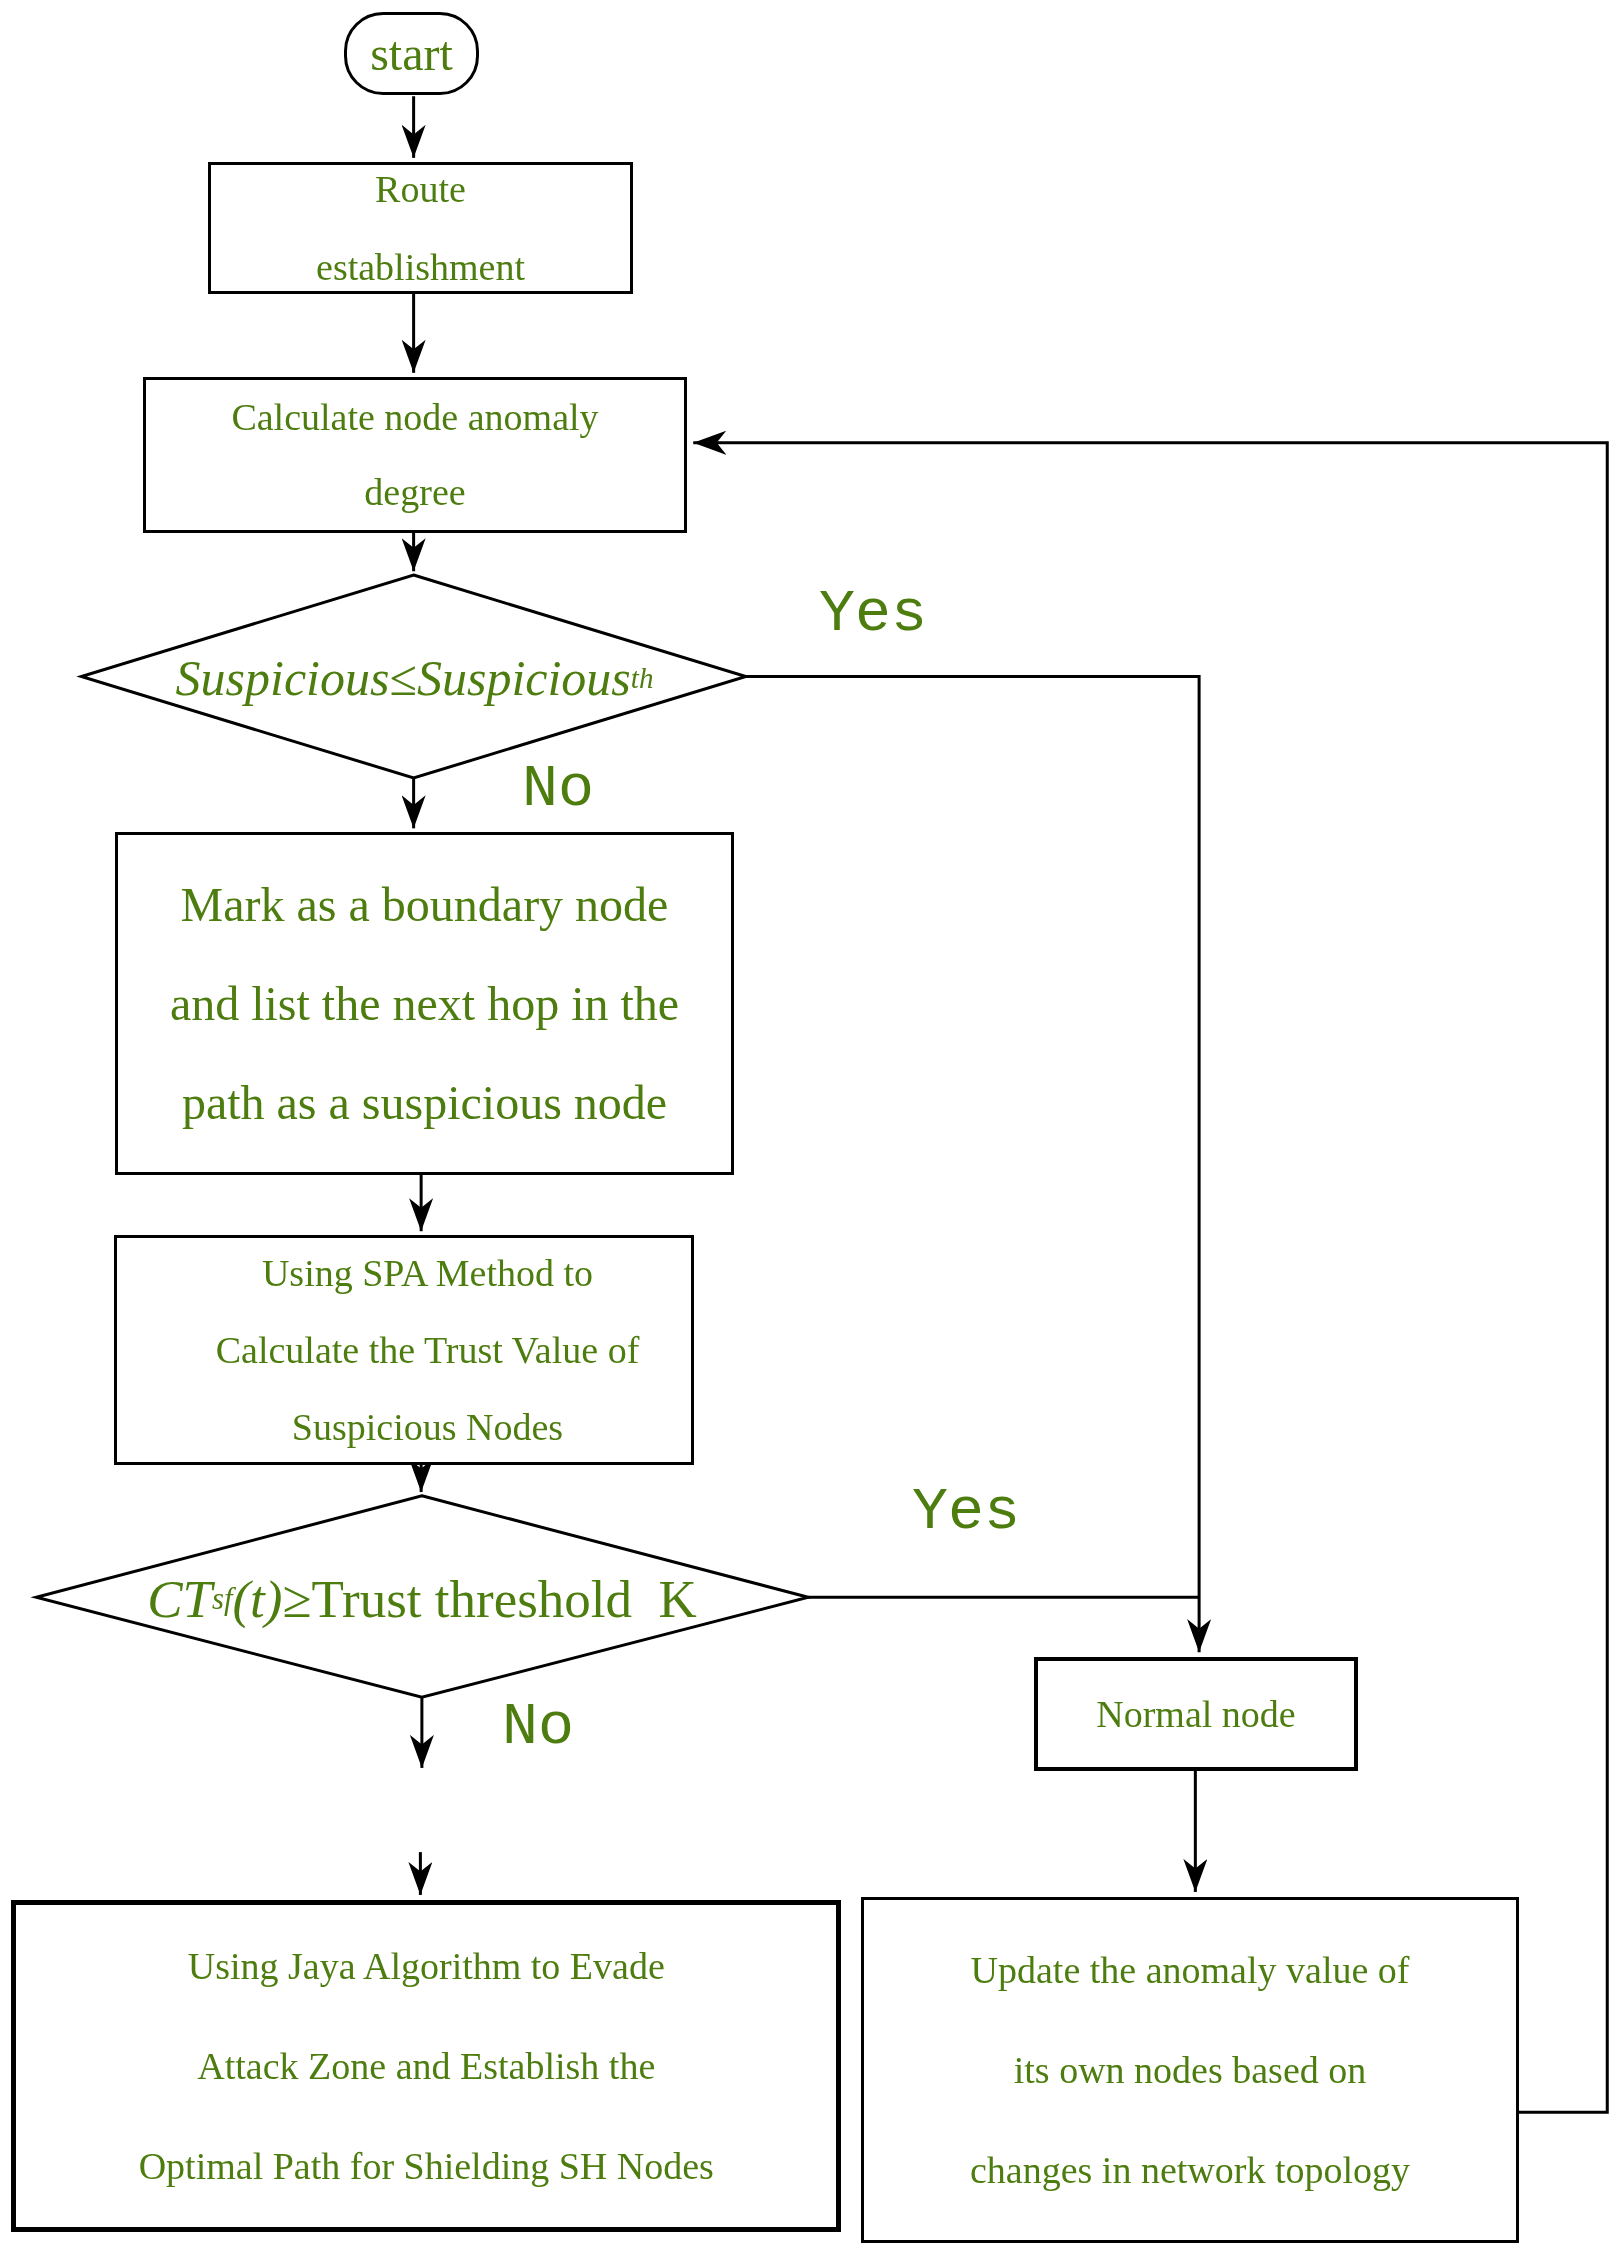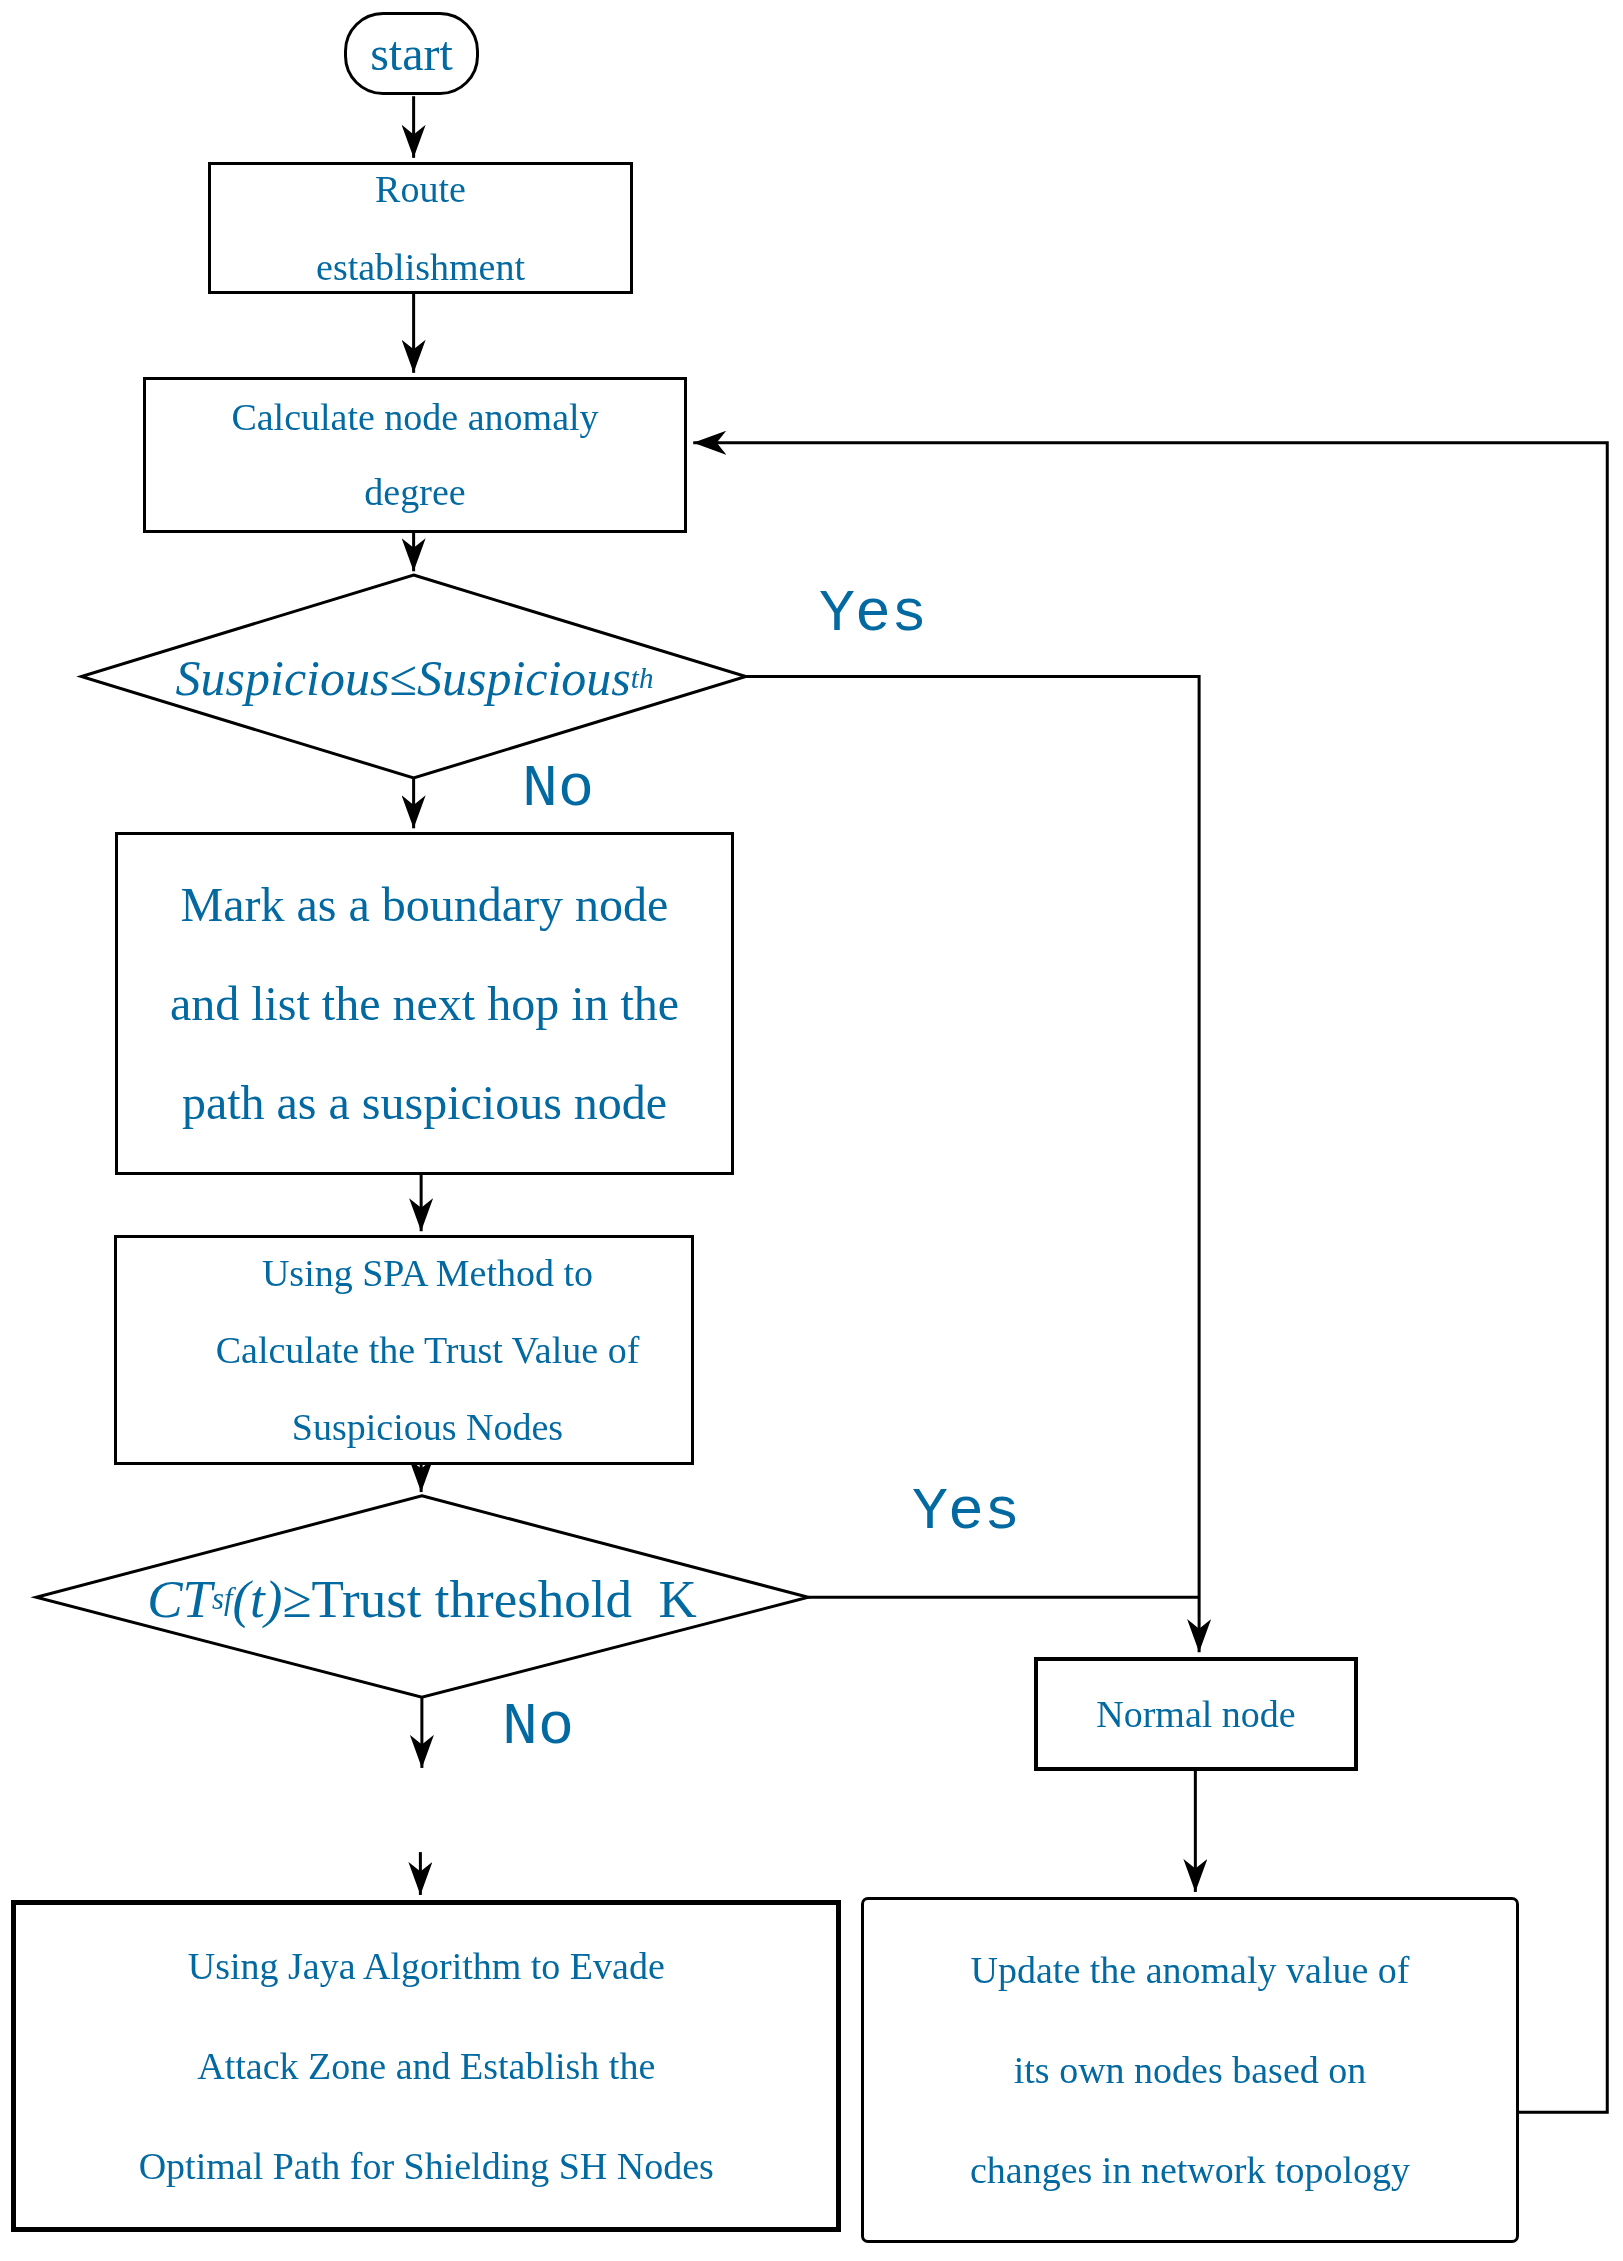--- a/index.html
+++ b/index.html
@@ -1,21 +1,21 @@
 <!DOCTYPE html>
 <html style="font-size:12px"><head>
 <meta charset="utf-8">
 <style>
   html,body{margin:0;padding:0;background:#ffffff;}
   #canvas{
     position:relative;
     width:1624px;height:2261px;
     background:#ffffff;
     font-family:"Liberation Serif","DejaVu Serif",serif;
-    color:#0369a1;
+    color:#4d7c0f;
     overflow:hidden;
   }
   #wires{position:absolute;left:0;top:0;width:1624px;height:2261px;}
   .node{
     position:absolute;
     display:flex;flex-direction:column;align-items:center;justify-content:center;
     text-align:center;
     background:#ffffff;
     box-sizing:border-box;
     font-size:38px;
@@ -34,21 +34,21 @@
     position:absolute;font-size:60px;line-height:1;white-space:nowrap;font-family:Liberation Mono, monospace;
   }
   
   #n-route   {left:208px;top:162px;width:425px;height:132px;border-width:3px;line-height:78px;}
   #n-calc    {left:143px;top:377px;width:544px;height:156px;line-height:75px;}
   #n-mark    {left:115px;top:832px;width:619px;height:343px;font-size:48px;line-height:99px;}
   #n-spa     {left:114px;top:1235px;width:580px;height:230px;line-height:77px;padding-left:47px;}
   #n-sh      {left:318px;top:1772px;width:204px;height:80px;border-width:3px;}
   #n-jaya    {left:11.3px;top:1900px;width:830px;height:332px;border-width:5.3px;line-height:100px;}
   #n-normal  {left:1034px;top:1657px;width:324px;height:114px;border-width:4.5px;}
-  #n-update  {left:861px;top:1897px;width:658px;height:346px;line-height:100px;border-radius:7px;}
+  #n-update  {left:861px;top:1897px;width:658px;height:346px;line-height:100px;}
   #n-start   {left:344px;top:12px;width:135px;height:83px;}
   #d1-text   {left:83px;top:625px;width:663px;height:105px;font-size:50px;}
   #d2-text   {left:44px;top:1546px;width:756px;height:105px;font-size:53px;}
   #lbl-yes1  {left:819px;top:584px;}
   #lbl-no1   {left:522px;top:759px;}
   #lbl-yes2  {left:912px;top:1482px;}
   #lbl-no2   {left:502px;top:1697px;}
 </style>
 </head>
 <body>

